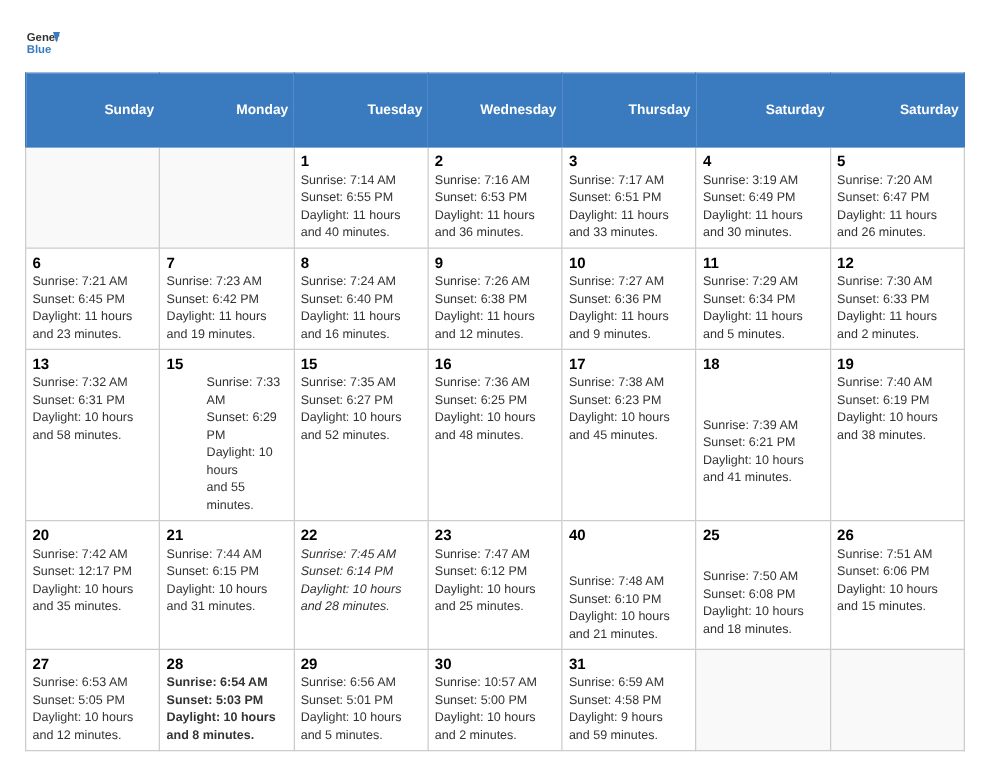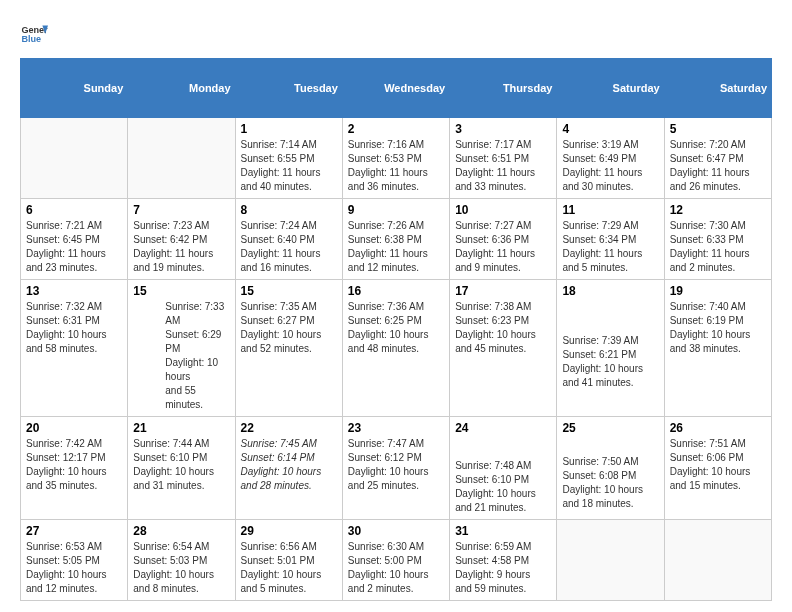--- a/index.html
+++ b/index.html
@@ -254,40 +254,40 @@
         <td>
           <span class="day-num">20</span>
           <div class="day-info" style="white-space: pre-line;">Sunrise: 7:42 AM
 Sunset: 12:17 PM
 Daylight: 10 hours
 and 35 minutes.</div>
         </td>
         <td>
           <span class="day-num">21</span>
           <div class="day-info" style="white-space: pre-line;">Sunrise: 7:44 AM
-Sunset: 6:10 PM
+Sunset: 6:15 PM
 Daylight: 10 hours
 and 31 minutes.</div>
         </td>
         <td>
           <span class="day-num">22</span>
           <div class="day-info" style="white-space: pre-line; font-style: italic;">Sunrise: 7:45 AM
 Sunset: 6:14 PM
 Daylight: 10 hours
 and 28 minutes.</div>
         </td>
         <td>
           <span class="day-num">23</span>
           <div class="day-info" style="white-space: pre-line;">Sunrise: 7:47 AM
 Sunset: 6:12 PM
 Daylight: 10 hours
 and 25 minutes.</div>
         </td>
         <td>
-          <span class="day-num">24</span>
+          <span class="day-num">40</span>
           <div class="day-info" style="white-space: pre-line; margin-top: 24px;">Sunrise: 7:48 AM
 Sunset: 6:10 PM
 Daylight: 10 hours
 and 21 minutes.</div>
         </td>
         <td>
           <span class="day-num">25</span>
           <div class="day-info" style="white-space: pre-line; margin-top: 20px;">Sunrise: 7:50 AM
 Sunset: 6:08 PM
 Daylight: 10 hours
@@ -304,35 +304,35 @@
       <tr>
         <td>
           <span class="day-num">27</span>
           <div class="day-info" style="white-space: pre-line;">Sunrise: 6:53 AM
 Sunset: 5:05 PM
 Daylight: 10 hours
 and 12 minutes.</div>
         </td>
         <td>
           <span class="day-num">28</span>
-          <div class="day-info" style="white-space: pre-line;">Sunrise: 6:54 AM
+          <div class="day-info" style="white-space: pre-line; font-weight: bold;">Sunrise: 6:54 AM
 Sunset: 5:03 PM
 Daylight: 10 hours
 and 8 minutes.</div>
         </td>
         <td>
           <span class="day-num">29</span>
           <div class="day-info" style="white-space: pre-line;">Sunrise: 6:56 AM
 Sunset: 5:01 PM
 Daylight: 10 hours
 and 5 minutes.</div>
         </td>
         <td>
           <span class="day-num">30</span>
-          <div class="day-info" style="white-space: pre-line;">Sunrise: 6:30 AM
+          <div class="day-info" style="white-space: pre-line;">Sunrise: 10:57 AM
 Sunset: 5:00 PM
 Daylight: 10 hours
 and 2 minutes.</div>
         </td>
         <td>
           <span class="day-num">31</span>
           <div class="day-info" style="white-space: pre-line;">Sunrise: 6:59 AM
 Sunset: 4:58 PM
 Daylight: 9 hours
 and 59 minutes.</div>

